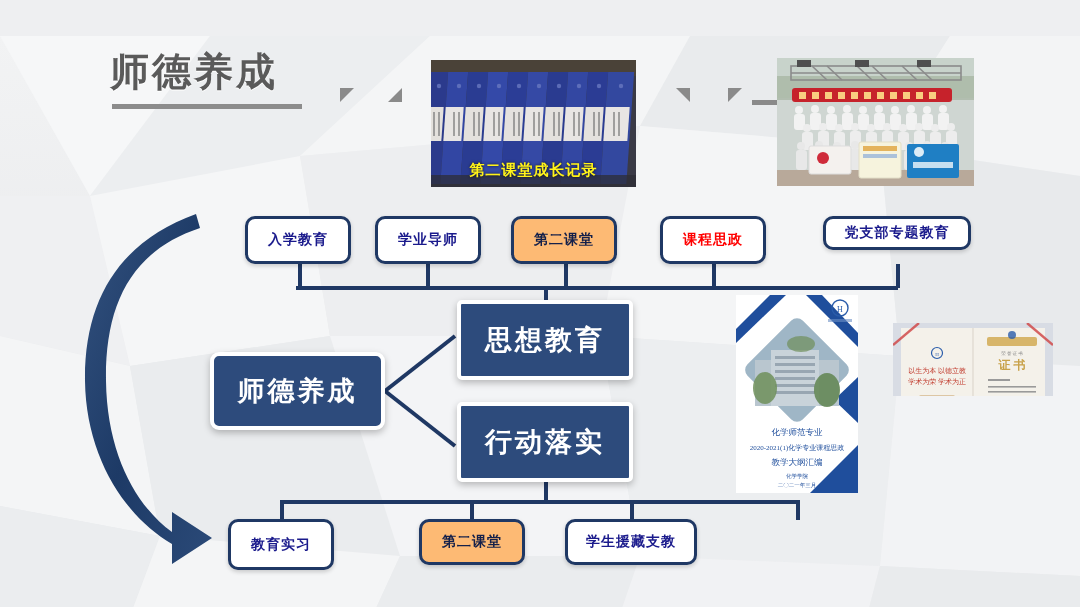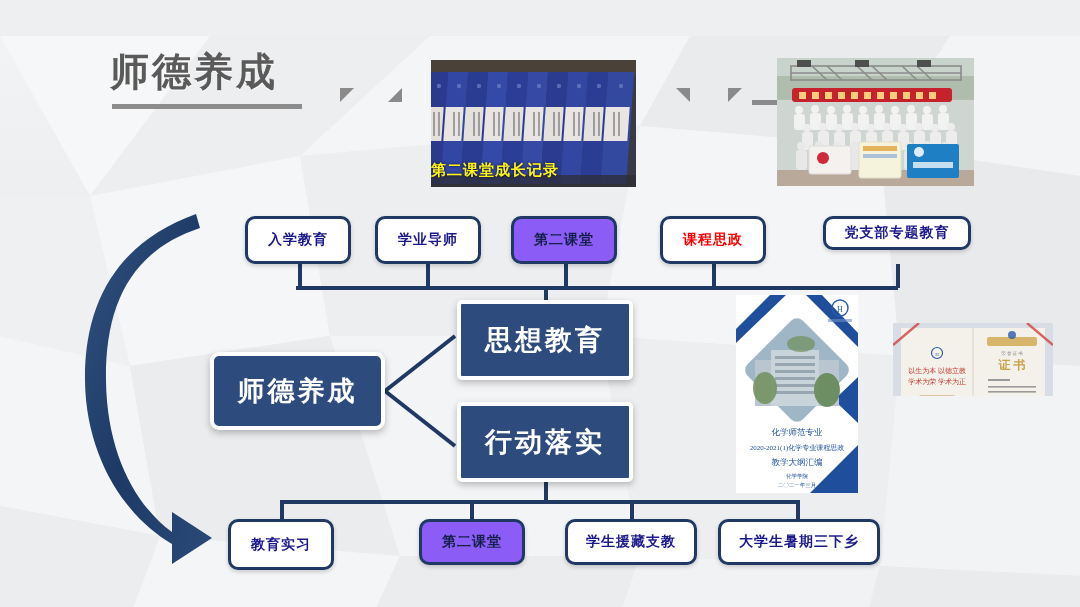--- a/index.html
+++ b/index.html
@@ -27,34 +27,34 @@
 
   .tri{position:absolute;width:0;height:0;}
   .tri.dl{border-top:14px solid #8a8a8a;border-right:14px solid transparent;}
   .tri.ur{border-bottom:14px solid #8a8a8a;border-left:14px solid transparent;}
   .tri.dr{border-top:14px solid #8a8a8a;border-left:14px solid transparent;}
   .connline{position:absolute;background:#8a8a8a;height:5px;}
 
   
   .photo{position:absolute;overflow:hidden;background:#ccc;}
   .cap{
-    position:absolute;left:0;right:0;bottom:7px;
+    position:absolute;left:0;right:0;bottom:7px;text-align:center;
     color:#fff31a;font-weight:bold;font-size:15px;letter-spacing:1px;
     text-shadow:0 0 3px rgba(0,0,0,.8);
   }
 
   
   .nd{
     position:absolute;display:flex;align-items:center;justify-content:center;
     border:3px solid #1f3864;border-radius:10px;background:#fff;
     box-shadow:0 2px 4px rgba(0,0,0,.18);
     font-weight:bold;box-sizing:border-box;color:#1a1a8c;
     font-size:14px;letter-spacing:1px;
   }
-  .nd.yellow{background:#8b5cf6;color:#14204a;}
+  .nd.yellow{background:#fdba74;color:#14204a;}
   .nd.red{color:#ff0000;}
   .nd.big{
     background:#2d4b7c;border:4px solid #fff;color:#fff;
     font-size:27px;letter-spacing:3px;border-radius:5px;
     box-shadow:0 3px 7px rgba(0,0,0,.25);
   }
   .nd.root{
     background:#2d4b7c;border:4px solid #fff;color:#fff;
     font-size:27px;letter-spacing:3px;border-radius:9px;
     box-shadow:0 3px 7px rgba(0,0,0,.25);
@@ -364,23 +364,20 @@
 
   <div class="nd" style="left:228px;top:483px;width:106px;height:51px;">
     <span>教育实习</span>
   </div>
   <div class="nd yellow" style="left:419px;top:483px;width:106px;height:46px;">
     <span>第二课堂</span>
   </div>
   <div class="nd" style="left:565px;top:483px;width:132px;height:46px;align-items:center;">
     <span>学生援藏支教</span>
   </div>
-  <div class="nd" style="left:718px;top:483px;width:162px;height:46px;">
-    <span>大学生暑期三下乡</span>
-  </div>
 
   <div class="photo" style="left:736px;top:259px;width:122px;height:198px;">
     <svg width="122" height="198" viewBox="0 0 122 198" preserveAspectRatio="none">
       <rect width="122" height="198" fill="#ffffff"></rect>
       <polygon points="0,48 0,34 34,0 50,0" fill="#1f4e9c"></polygon>
       <polygon points="70,0 86,0 122,38 122,52" fill="#1f4e9c"></polygon>
       <polygon points="122,82 122,128 98,105" fill="#1f4e9c"></polygon>
       <polygon points="122,150 122,198 74,198" fill="#1f4e9c"></polygon>
 
       <circle cx="104" cy="13" r="8" fill="none" stroke="#2a5caa" stroke-width="1.4"></circle>

